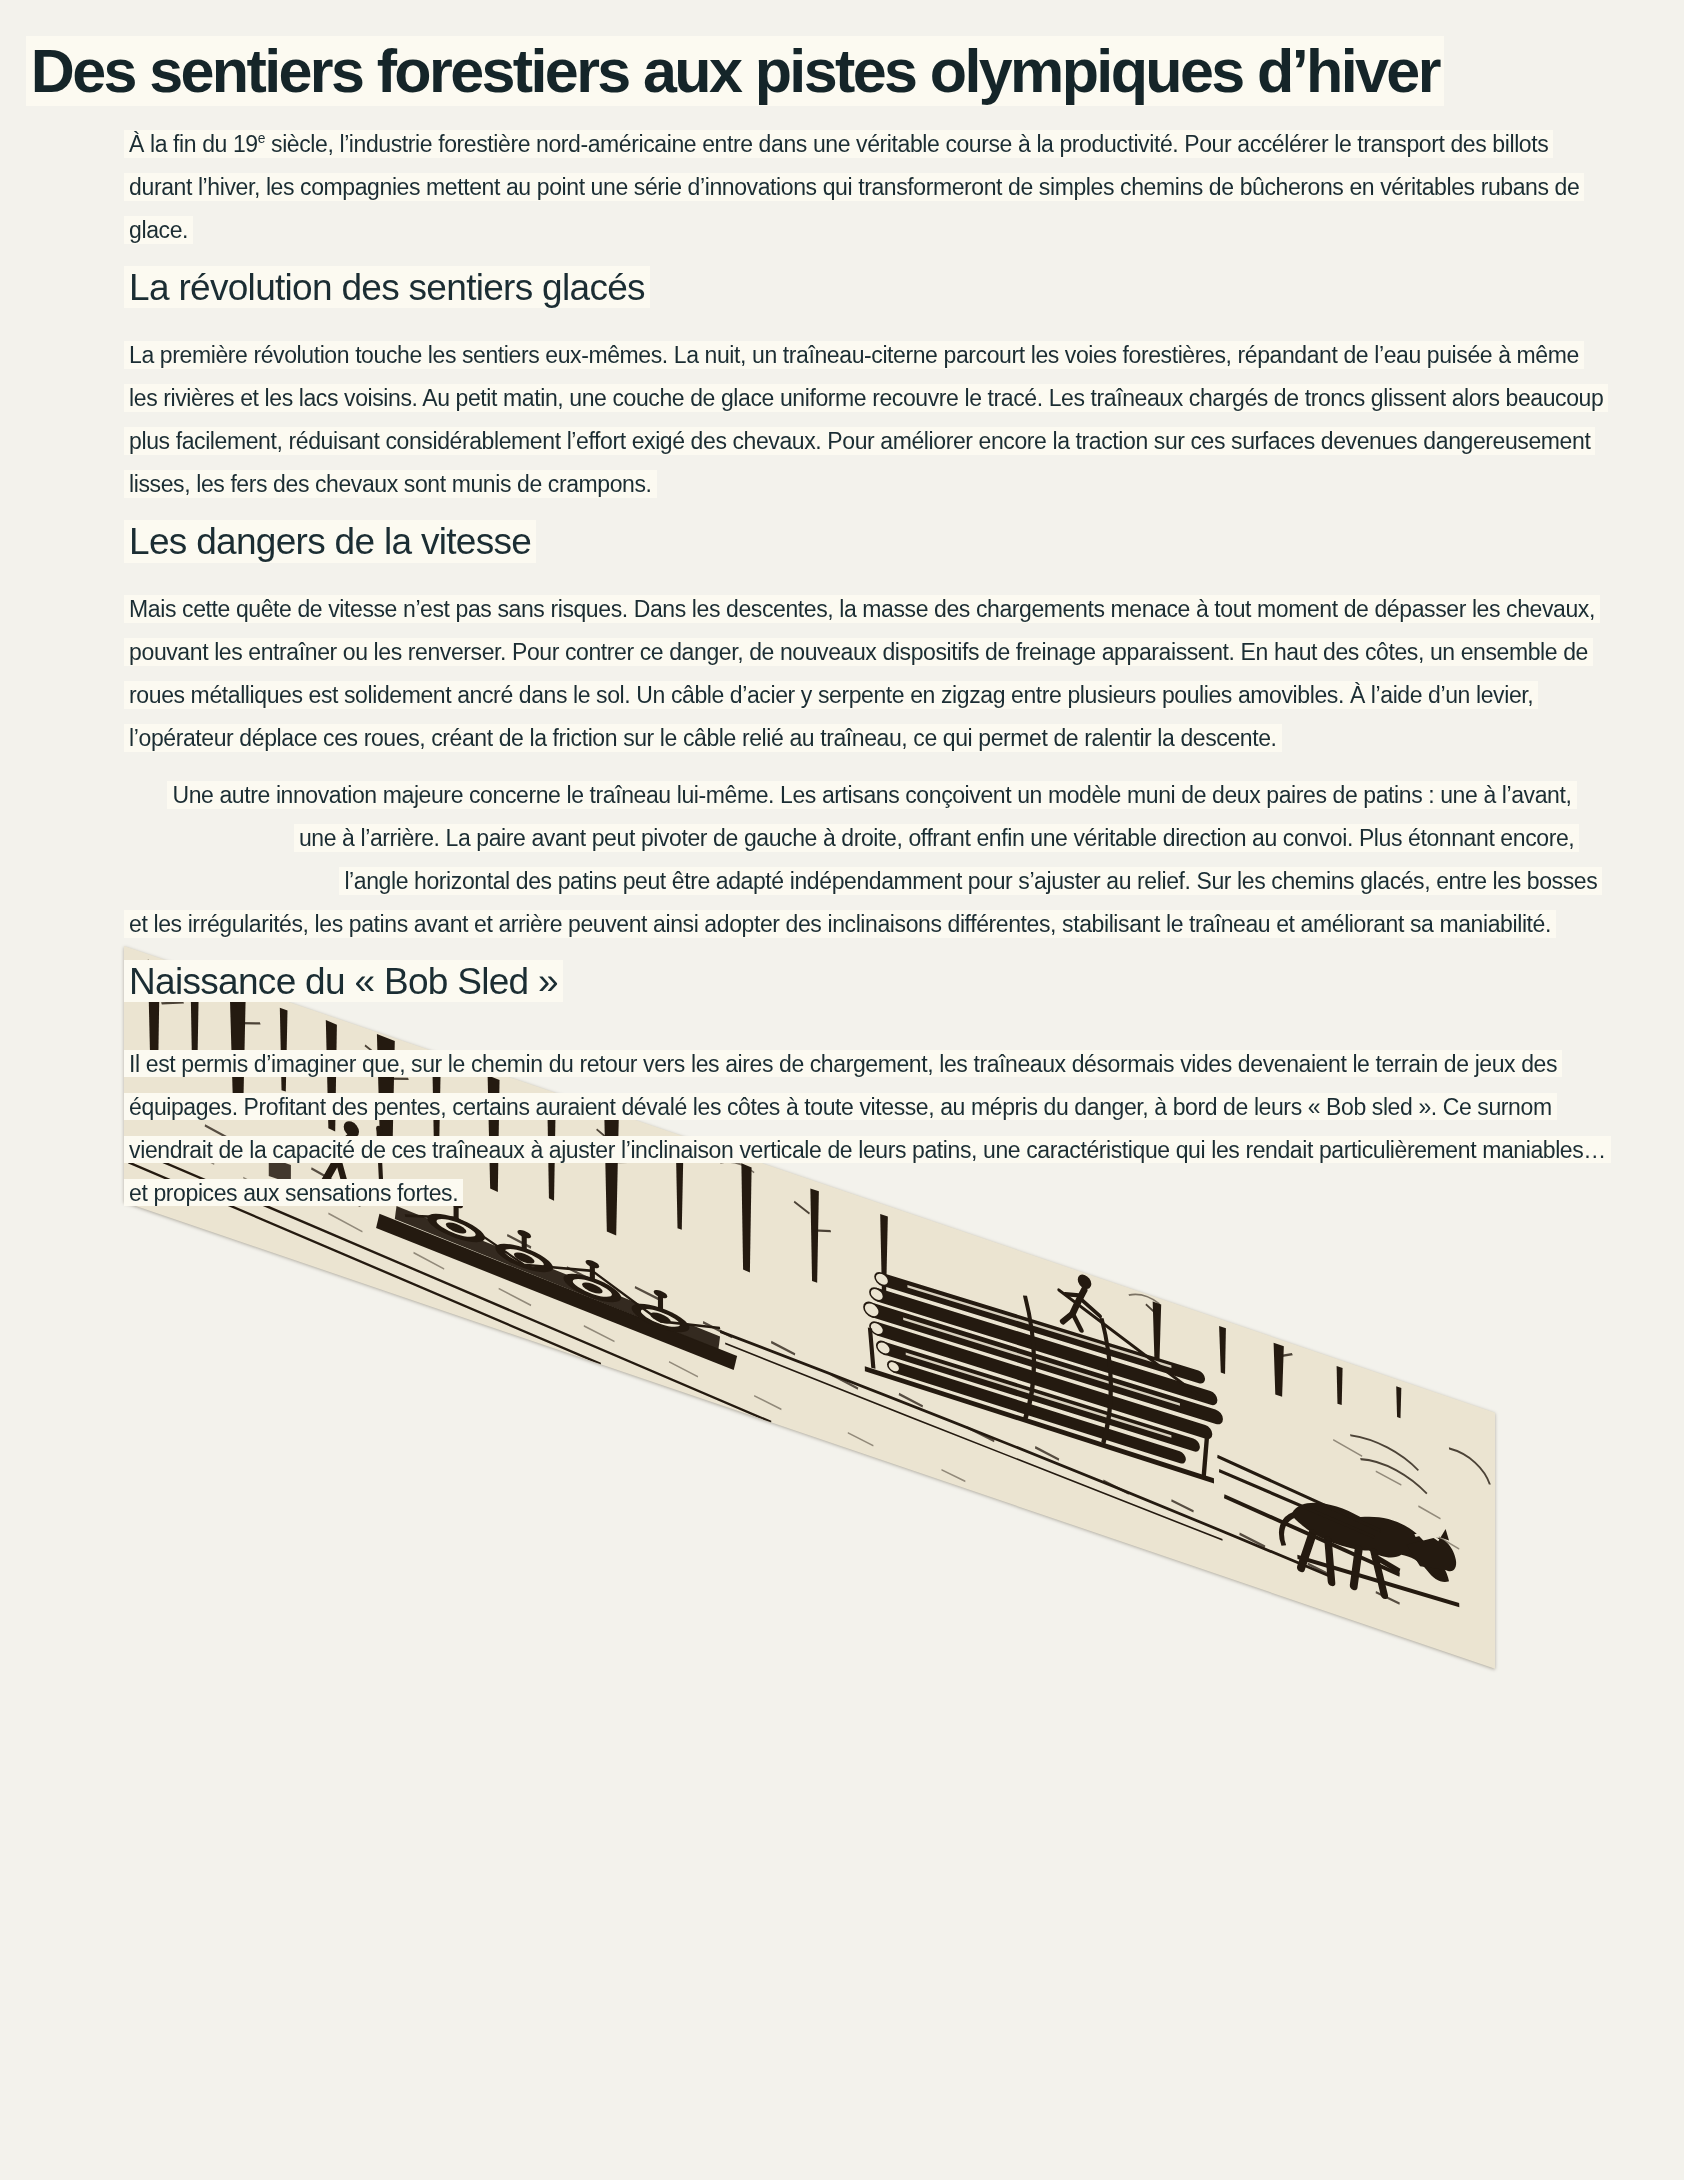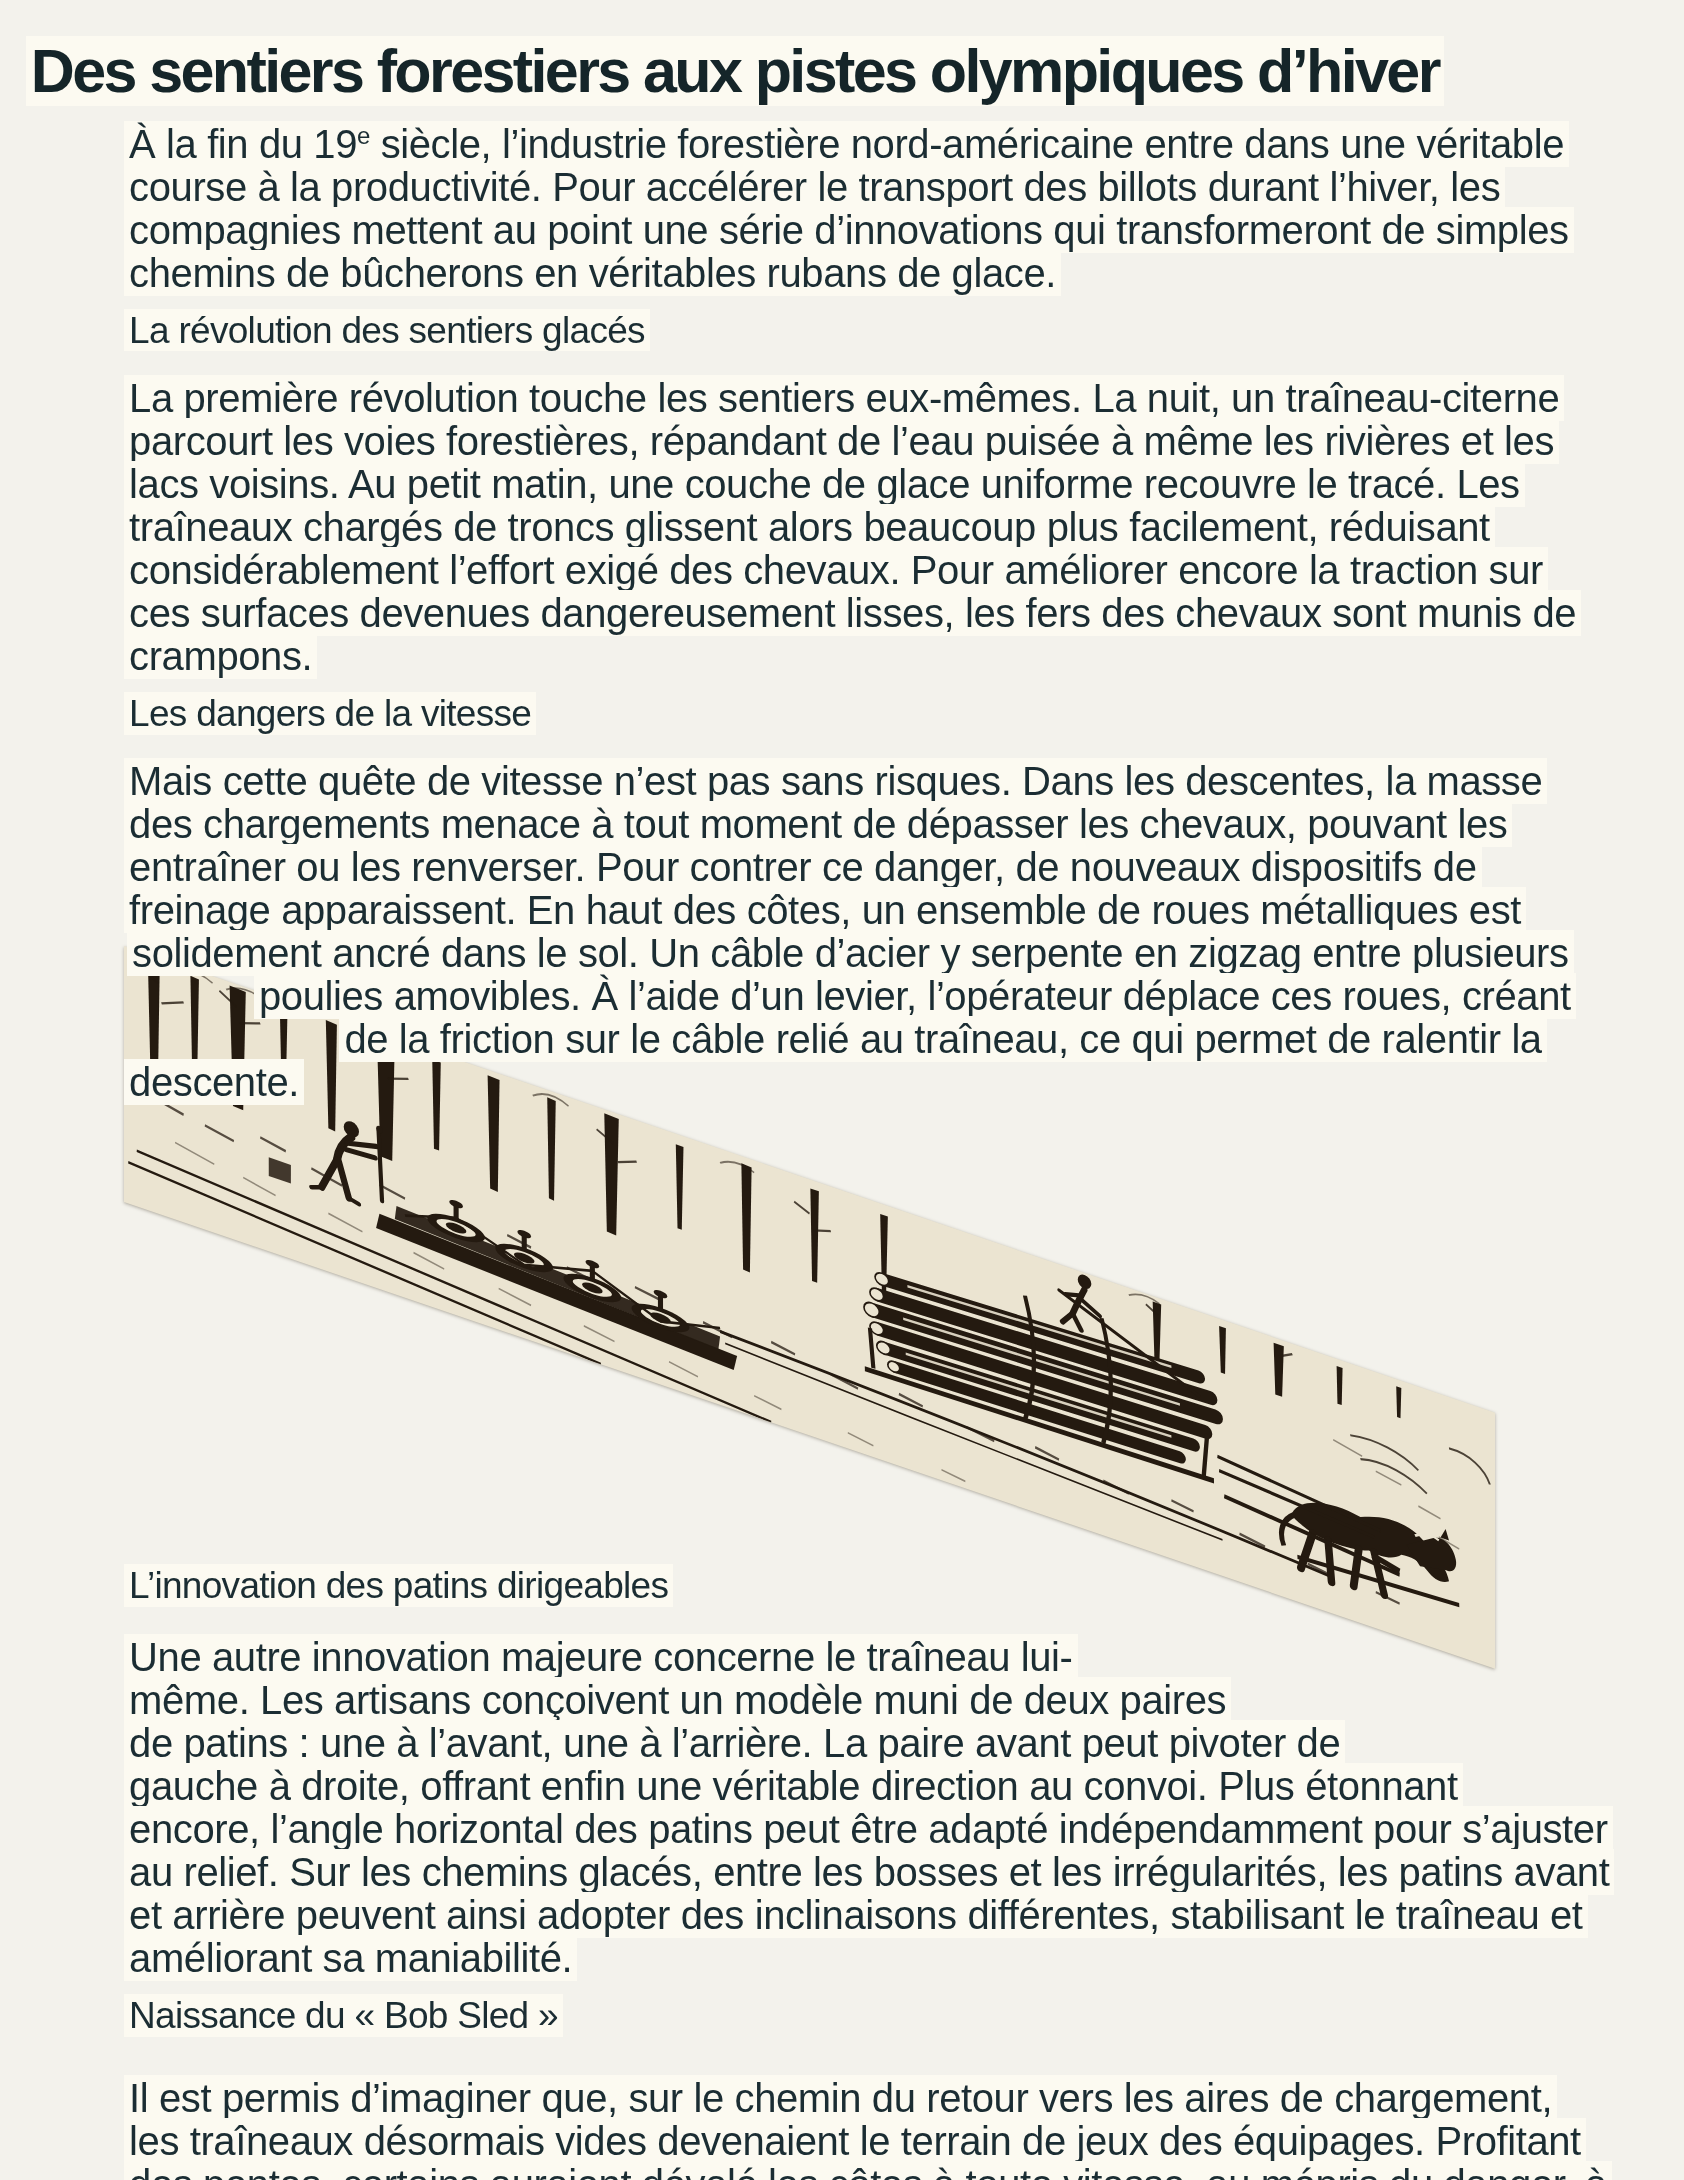--- a/index.html
+++ b/index.html
@@ -11,21 +11,21 @@
     font-family:"Liberation Sans","DejaVu Sans",sans-serif;
     overflow:hidden;
   }
   .hl{background:#fcfaf1;padding:0.9px 5.1px;box-decoration-break:clone;-webkit-box-decoration-break:clone;}
   h1{
     margin:31px 25.6px 12px;
     font-size:61px;line-height:80px;font-weight:bold;
     letter-spacing:-2.6px;text-align:left;color:#152529;
   }
   .content{padding:0 75px 0 124px;position:relative;z-index:2;}
-  p{font-size:40px;line-height:43px;margin:0 0 13.6px;letter-spacing:-0.4px;}
+  p{font-size:23px;line-height:43px;margin:0 0 13.6px;letter-spacing:-0.4px;}
   h2{font-size:37px;line-height:43px;font-weight:normal;margin:5.1px 0 25.6px;letter-spacing:-0.7px;}
   sup.ord{font-size:0.6em;vertical-align:super;line-height:0;}
   h2.push-down{margin-top:460px;margin-bottom:29px;}
   h2.pre-last{margin-top:12px;margin-bottom:40px;}
   
   .wrap-a{
     float:left;width:358px;height:298px;
     shape-outside:polygon(0px 230px,200px 298px,0px 298px);
     shape-margin:15.3px;
   }
@@ -53,21 +53,20 @@
   <div class="content">
 
     <p><span class="hl"><span>À la fin du 19</span><sup class="ord">e</sup><span> siècle, l’industrie forestière nord-américaine entre dans une véritable course à la productivité. Pour accélérer le transport des billots durant l’hiver, les compagnies mettent au point une série d’innovations qui transformeront de simples chemins de bûcherons en véritables rubans de glace.</span></span></p>
 
     <h2><span class="hl">La révolution des sentiers glacés</span></h2>
     <p><span class="hl">La première révolution touche les sentiers eux-mêmes. La nuit, un traîneau-citerne parcourt les voies forestières, répandant de l’eau puisée à même les rivières et les lacs voisins. Au petit matin, une couche de glace uniforme recouvre le tracé. Les traîneaux chargés de troncs glissent alors beaucoup plus facilement, réduisant considérablement l’effort exigé des chevaux. Pour améliorer encore la traction sur ces surfaces devenues dangereusement lisses, les fers des chevaux sont munis de crampons.</span></p>
 
     <h2><span class="hl">Les dangers de la vitesse</span></h2>
     <p><span class="wrap-a"></span><span class="hl">Mais cette quête de vitesse n’est pas sans risques. Dans les descentes, la masse des chargements menace à tout moment de dépasser les chevaux, pouvant les entraîner ou les renverser. Pour contrer ce danger, de nouveaux dispositifs de freinage apparaissent. En haut des côtes, un ensemble de roues métalliques est solidement ancré dans le sol. Un câble d’acier y serpente en zigzag entre plusieurs poulies amovibles. À l’aide d’un levier, l’opérateur déplace ces roues, créant de la friction sur le câble relié au traîneau, ce qui permet de ralentir la descente.</span></p>
 
-    <h2 class="push-down"><span class="wrap-b"></span><span class="hl">L’innovation des patins dirigeables</span></h2>
     <p><span class="hl">Une autre innovation majeure concerne le traîneau lui-même. Les artisans conçoivent un modèle muni de deux paires de patins : une à l’avant, une à l’arrière. La paire avant peut pivoter de gauche à droite, offrant enfin une véritable direction au convoi. Plus étonnant encore, l’angle horizontal des patins peut être adapté indépendamment pour s’ajuster au relief. Sur les chemins glacés, entre les bosses et les irrégularités, les patins avant et arrière peuvent ainsi adopter des inclinaisons différentes, stabilisant le traîneau et améliorant sa maniabilité.</span></p>
 
     <h2 class="pre-last"><span class="hl">Naissance du « Bob Sled »</span></h2>
     <p><span class="hl">Il est permis d’imaginer que, sur le chemin du retour vers les aires de chargement, les traîneaux désormais vides devenaient le terrain de jeux des équipages. Profitant des pentes, certains auraient dévalé les côtes à toute vitesse, au mépris du danger, à bord de leurs « Bob sled ». Ce surnom viendrait de la capacité de ces traîneaux à ajuster l’inclinaison verticale de leurs patins, une caractéristique qui les rendait particulièrement maniables… et propices aux sensations fortes.</span></p>
 
   </div>
 
   <div class="illo">
     <svg width="1371" height="256" viewBox="0 0 1610 300" xmlns="http://www.w3.org/2000/svg">
 

